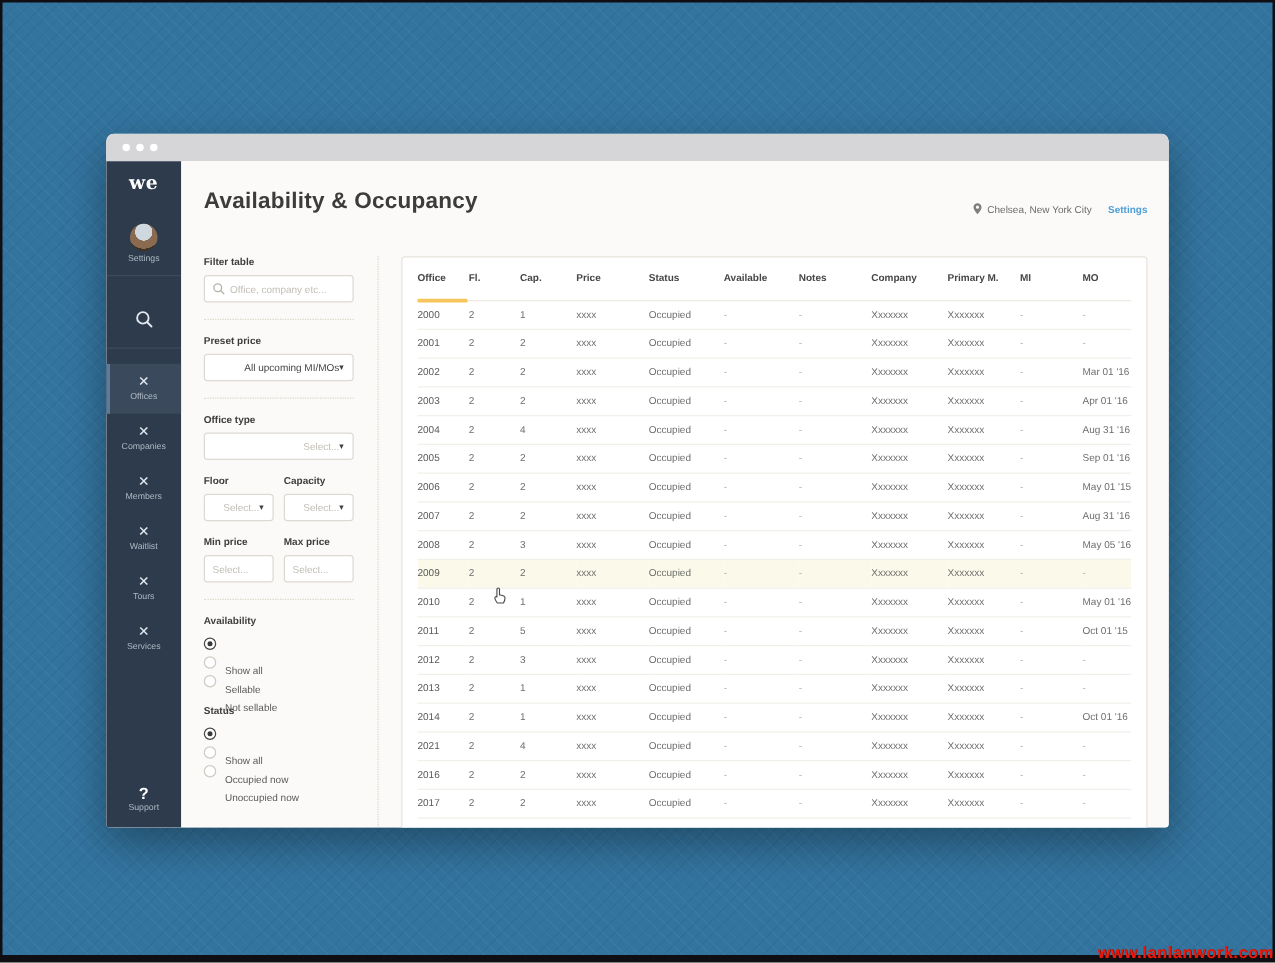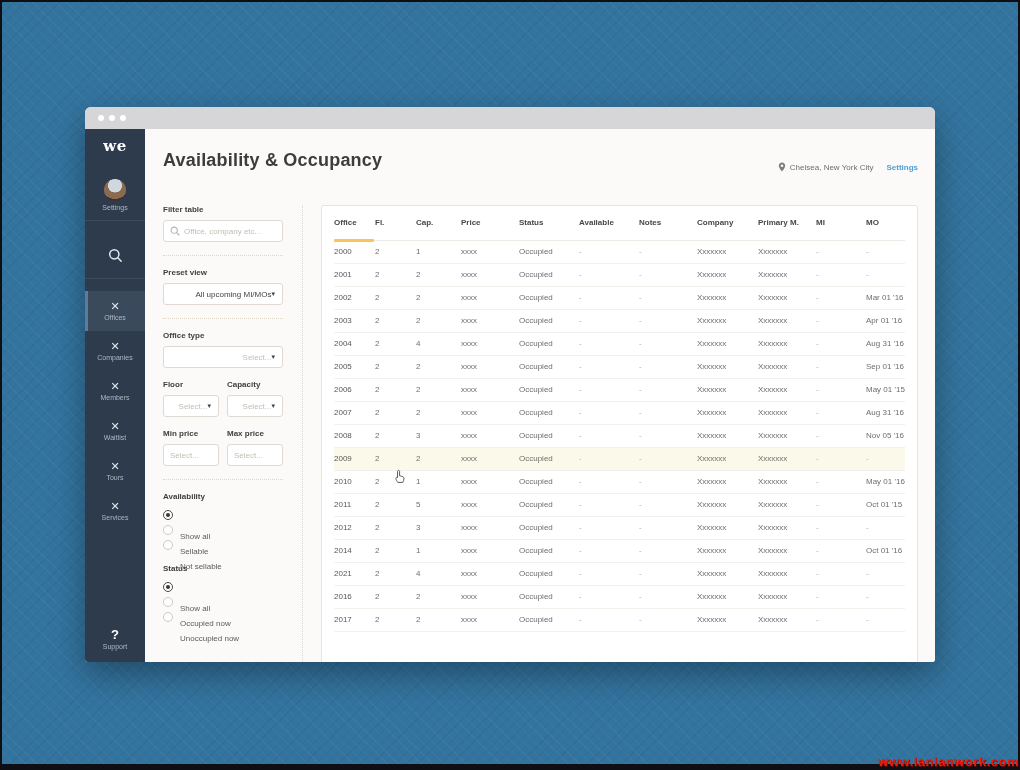--- a/index.html
+++ b/index.html
@@ -181,21 +181,21 @@
             <div class="search-wrap">
               <svg width="10" height="10" viewBox="0 0 10 10">
                 <circle cx="4.2" cy="4.2" r="3.1" fill="none" stroke="#b7b3ab" stroke-width="1.1"></circle>
                 <line x1="6.6" y1="6.6" x2="9" y2="9" stroke="#b7b3ab" stroke-width="1.1" stroke-linecap="round"></line>
               </svg>
               <input class="f-input search-input" placeholder="Office, company etc..." style="">
             </div>
           </div>
           <hr class="hr-dot">
           <div class="f-group">
-            <div class="f-label">Preset view</div>
+            <div class="f-label">Preset price</div>
             <div class="select-box">
               <span class="select-value">All upcoming MI/MOs</span>
               <span class="caret">▾</span>
             </div>
           </div>
           <hr class="hr-dot">
           <div class="f-group">
             <div class="f-label">Office type</div>
             <div class="select-box">
               <span class="select-placeholder">Select...</span>
@@ -399,21 +399,21 @@
                     <td class="office">2008</td>
                     <td>2</td>
                     <td>3</td>
                     <td>xxxx</td>
                     <td>Occupied</td>
                     <td class="dash">-</td>
                     <td class="dash">-</td>
                     <td>Xxxxxxx</td>
                     <td>Xxxxxxx</td>
                     <td class="dash">-</td>
-                    <td>Nov 05 '16</td>
+                    <td>May 05 '16</td>
                   </tr>
                   <tr class="hl">
                     <td class="office">2009</td>
                     <td>2</td>
                     <td>2</td>
                     <td>xxxx</td>
                     <td>Occupied</td>
                     <td class="dash">-</td>
                     <td class="dash">-</td>
                     <td>Xxxxxxx</td>
@@ -444,20 +444,33 @@
                     <td class="dash">-</td>
                     <td>Xxxxxxx</td>
                     <td>Xxxxxxx</td>
                     <td class="dash">-</td>
                     <td>Oct 01 '15</td>
                   </tr>
                   <tr>
                     <td class="office">2012</td>
                     <td>2</td>
                     <td>3</td>
+                    <td>xxxx</td>
+                    <td>Occupied</td>
+                    <td class="dash">-</td>
+                    <td class="dash">-</td>
+                    <td>Xxxxxxx</td>
+                    <td>Xxxxxxx</td>
+                    <td class="dash">-</td>
+                    <td class="dash">-</td>
+                  </tr>
+                  <tr>
+                    <td class="office">2013</td>
+                    <td>2</td>
+                    <td>1</td>
                     <td>xxxx</td>
                     <td>Occupied</td>
                     <td class="dash">-</td>
                     <td class="dash">-</td>
                     <td>Xxxxxxx</td>
                     <td>Xxxxxxx</td>
                     <td class="dash">-</td>
                     <td class="dash">-</td>
                   </tr>
                   <tr>

